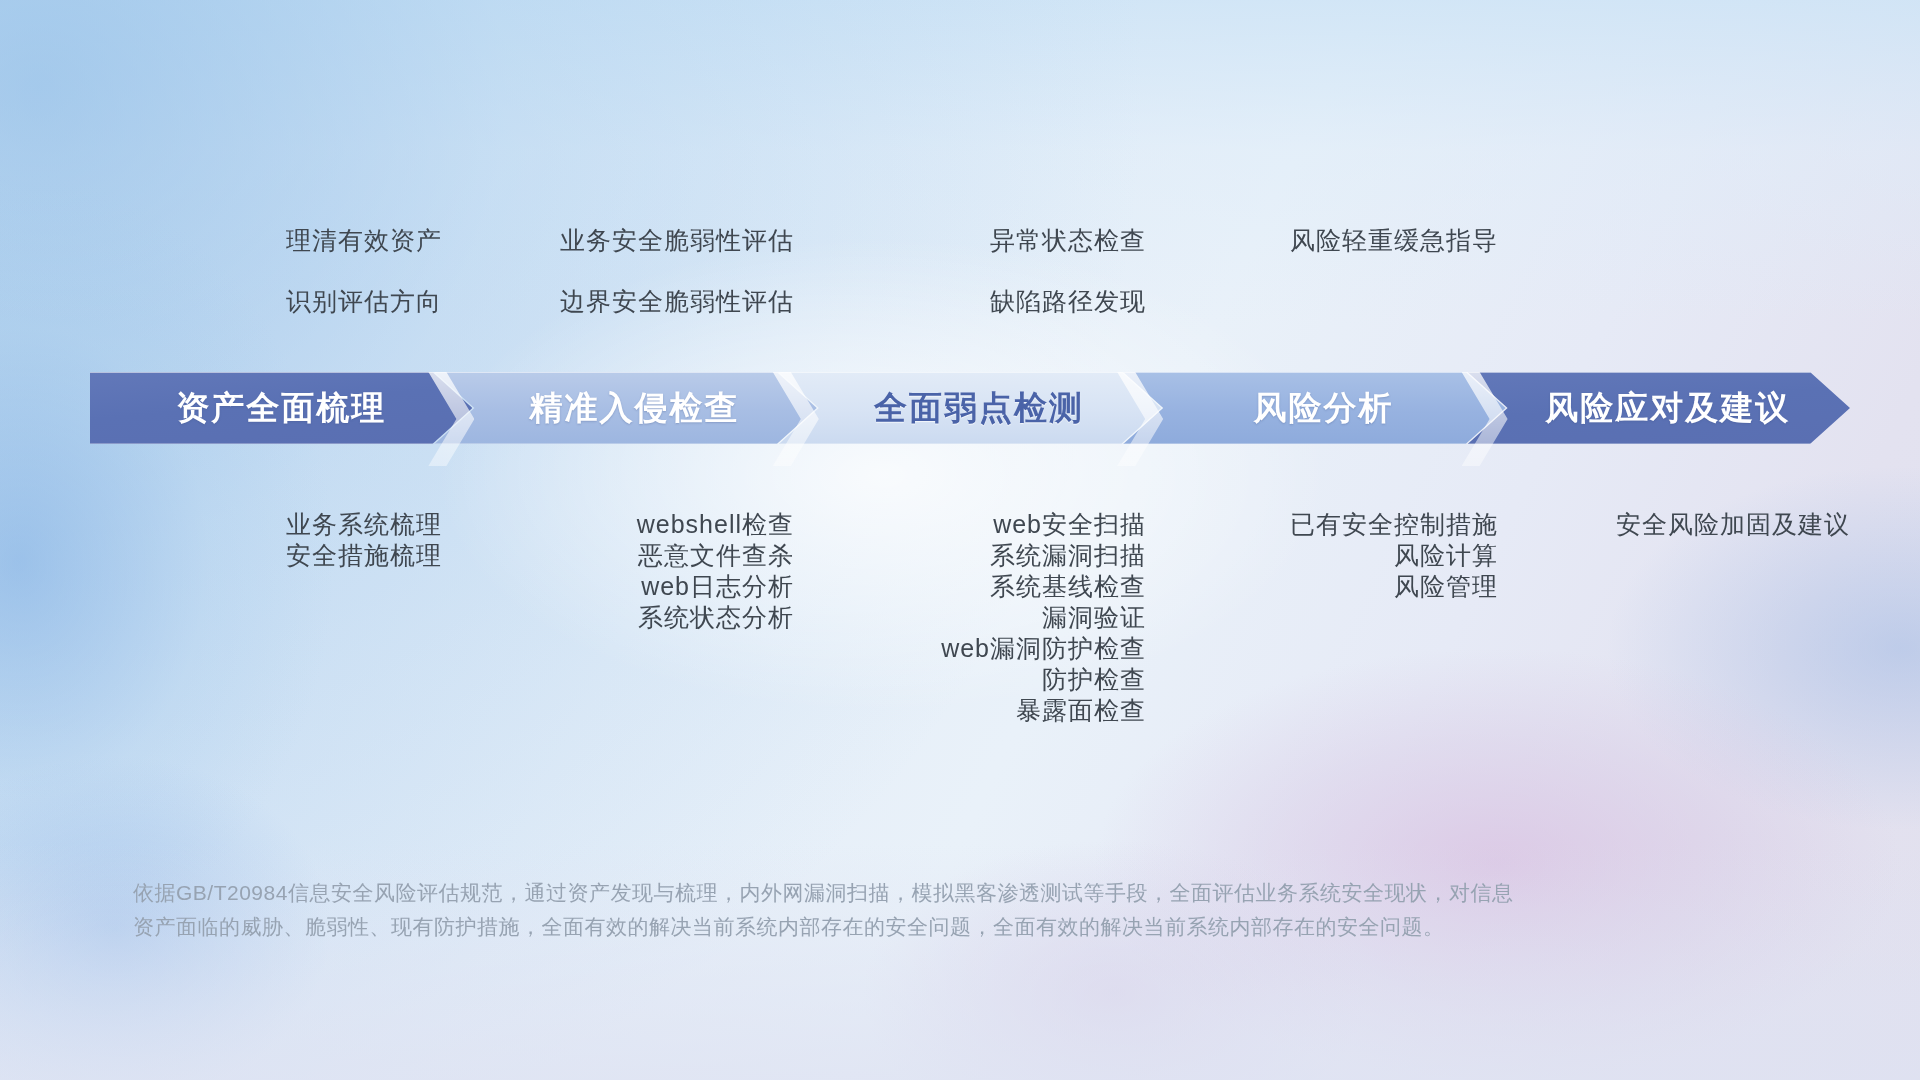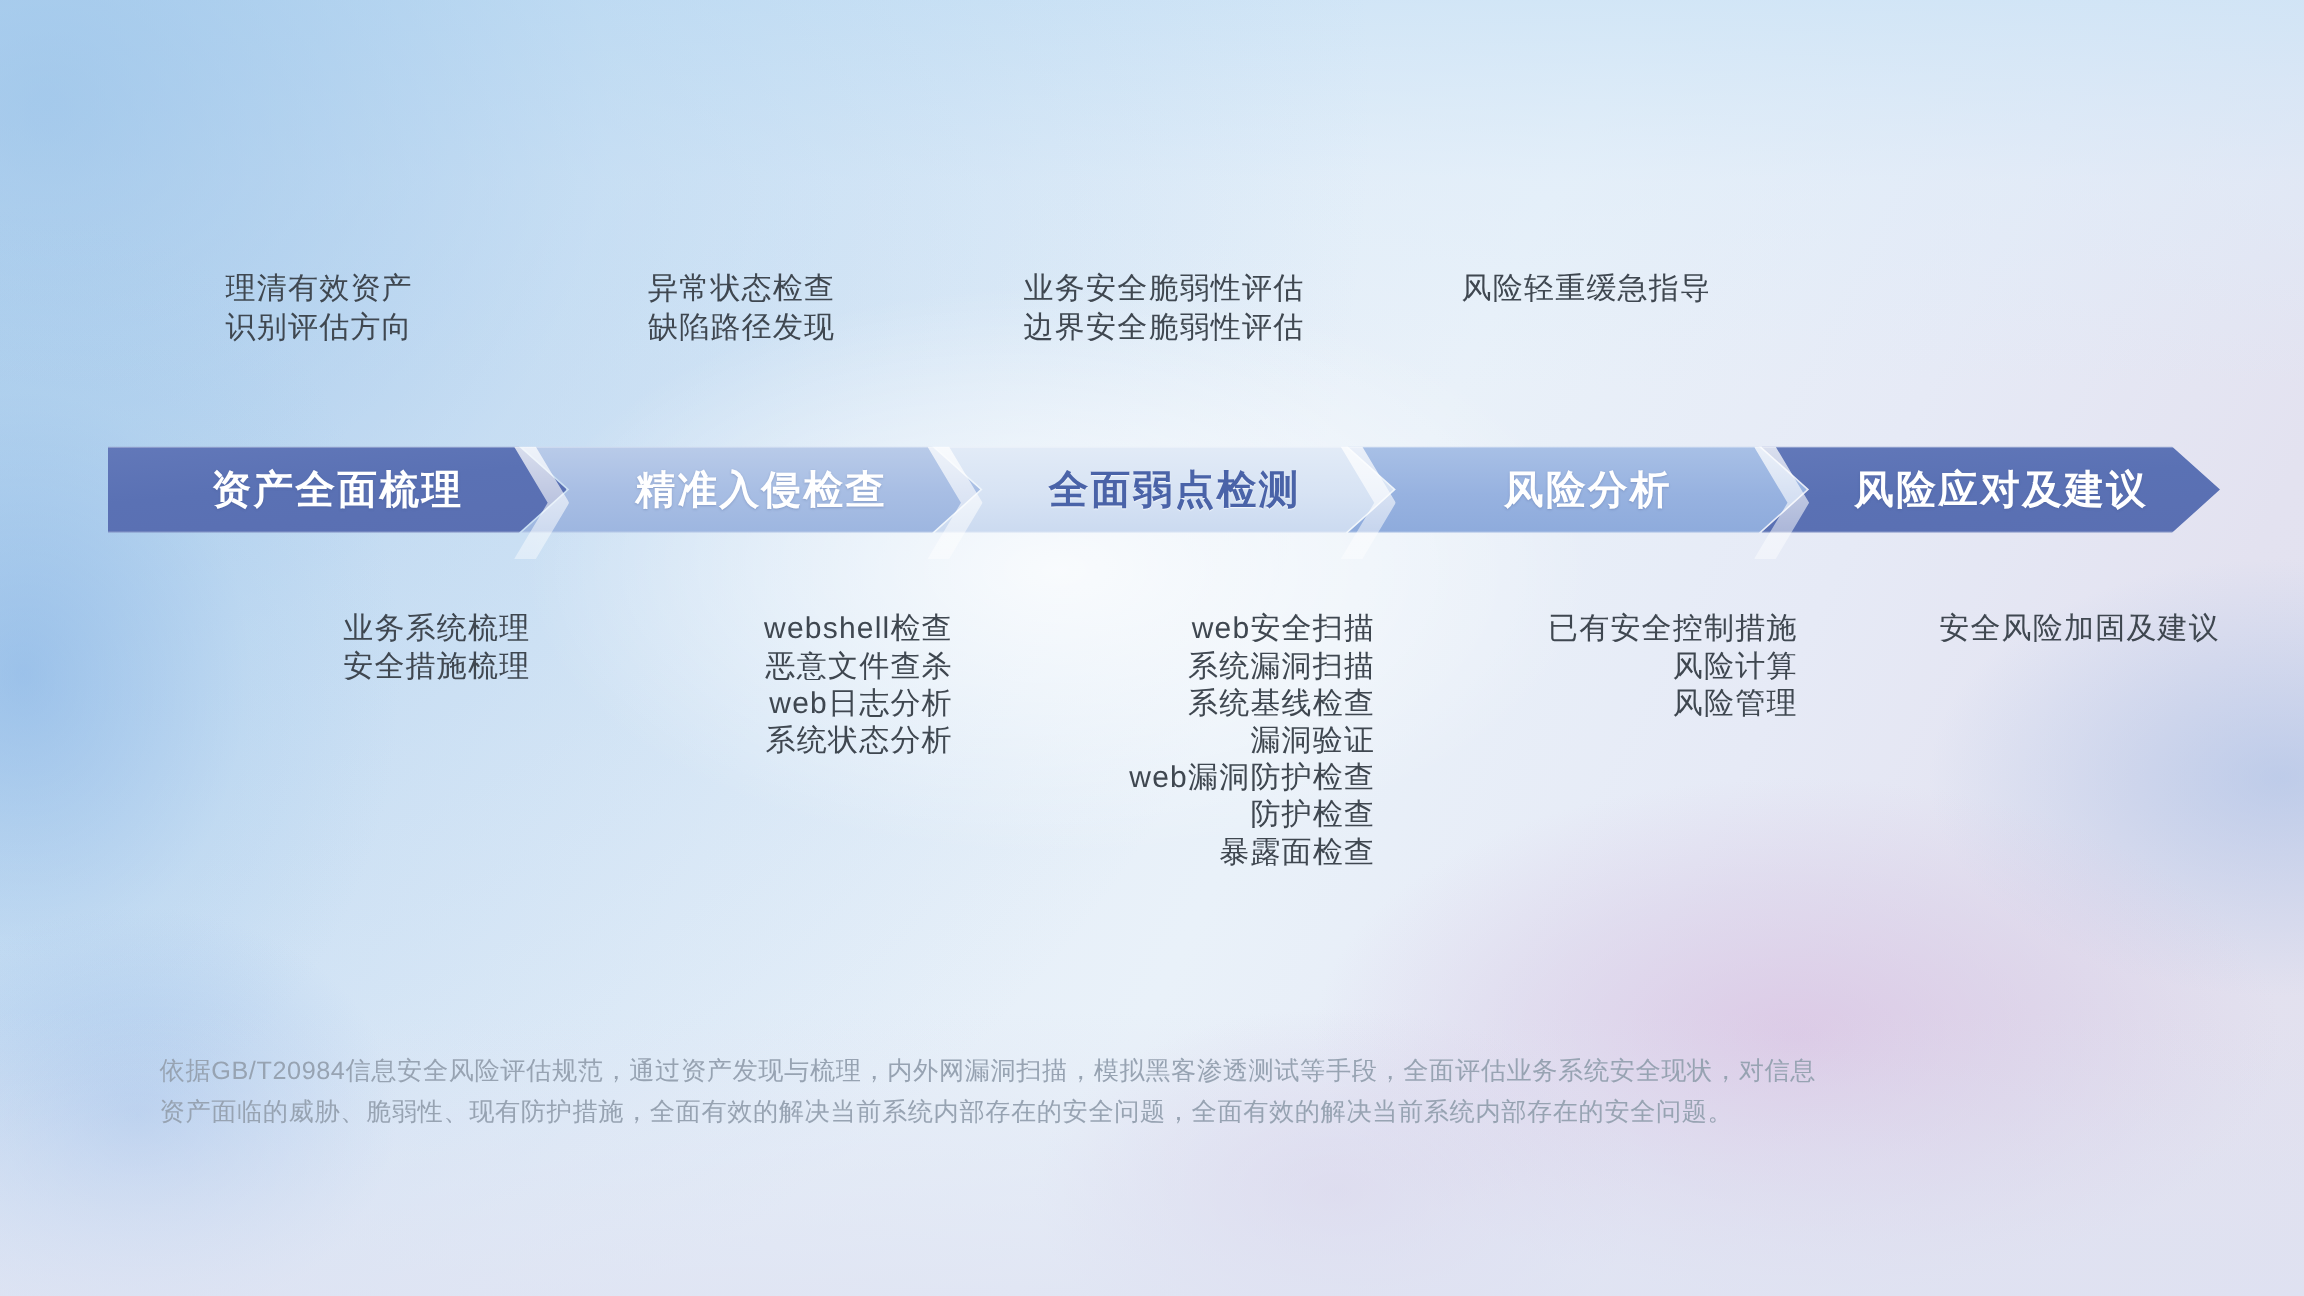--- a/index.html
+++ b/index.html
@@ -50,21 +50,21 @@
 
   .grid {
     position:absolute;
     left:90px; width:1760px;
     display:grid;
     grid-template-columns:repeat(5,1fr);
   }
 
   
   .top-grid { top:228px; }
-  .top-col { display:flex; flex-direction:column; align-items:center; gap:8px; }
+  .top-col { display:flex; flex-direction:column; align-items:flex-end; gap:36px; }
   .top-col .line {
     font-size:25px;
     color:#3f4750;
     letter-spacing:1px;
     white-space:nowrap;
     line-height:1;
   }
 
   
   .bot-grid { top:512px; align-items:start; }
@@ -166,26 +166,26 @@
 </div>
 
 <div id="content">
 
   <div class="grid top-grid" id="top-grid">
       <div class="top-col">
         <div class="line">理清有效资产</div>
         <div class="line">识别评估方向</div>
       </div>
       <div class="top-col">
+        <div class="line">业务安全脆弱性评估</div>
+        <div class="line">边界安全脆弱性评估</div>
+      </div>
+      <div class="top-col">
         <div class="line">异常状态检查</div>
         <div class="line">缺陷路径发现</div>
-      </div>
-      <div class="top-col">
-        <div class="line">业务安全脆弱性评估</div>
-        <div class="line">边界安全脆弱性评估</div>
       </div>
       <div class="top-col">
         <div class="line">风险轻重缓急指导</div>
       </div>
     </div>
 
   <div id="banner">
       <div class="chev first" style="left: 0px; width: 382.4px; z-index: 15;">
         <div class="shape sk1"></div>
         <div class="edge"></div>

